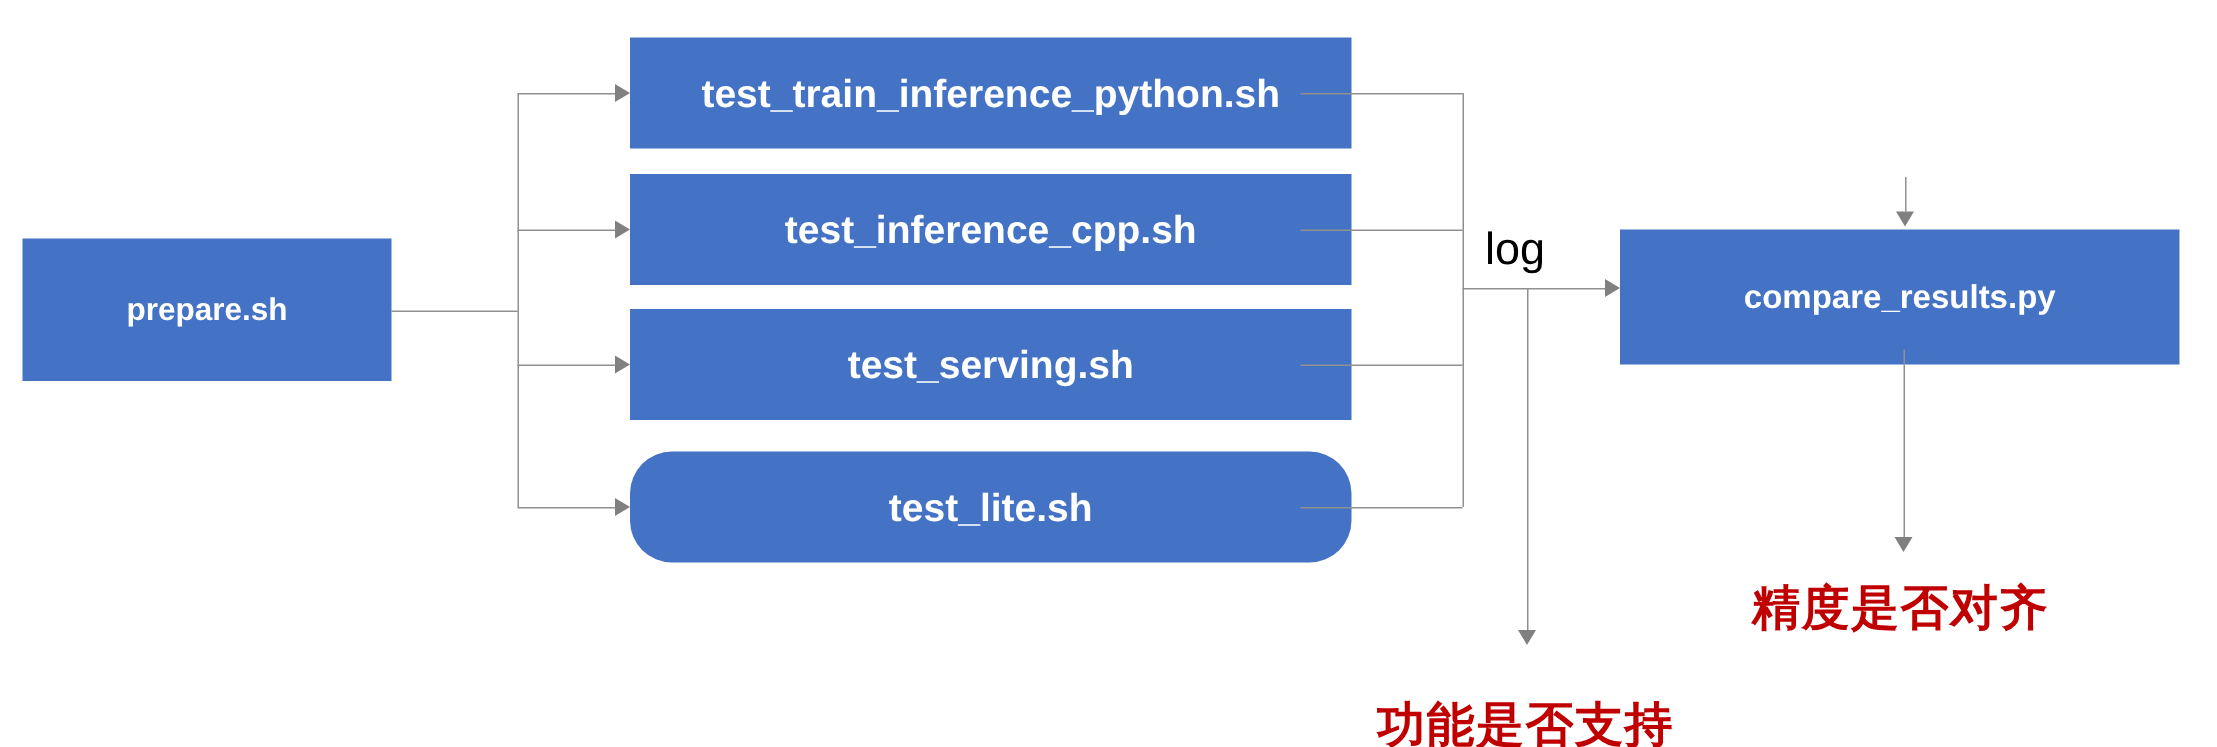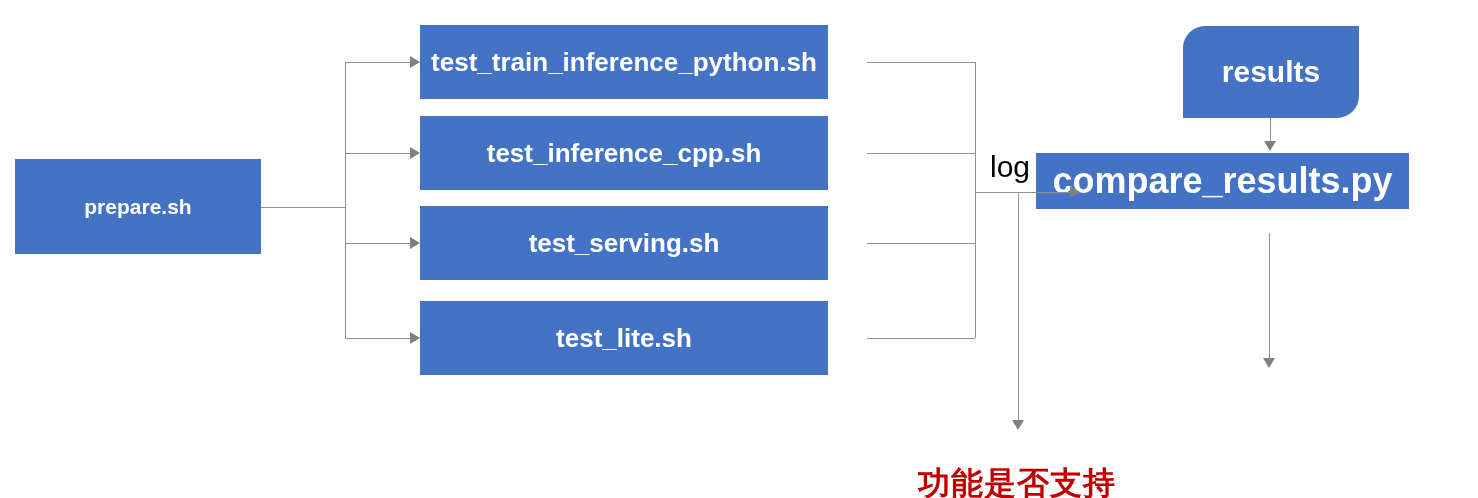--- a/index.html
+++ b/index.html
@@ -16,28 +16,28 @@
     background: #4472C4;
     color: #ffffff;
     display: flex;
     align-items: center;
     justify-content: center;
     font-weight: bold;
     text-align: center;
     box-sizing: border-box;
   }
   .node-prepare   { left: 15px;   top: 159px; width: 246px; height: 95px; font-size: 21px; }
-  .node-test      { left: 420px;  width: 408px; height: 74px; font-size: 26px; }
+  .node-test      { left: 420px;  width: 481px; height: 74px; font-size: 26px; }
   .node-test-1    { top: 25px;  }
   .node-test-2    { top: 116px; }
   .node-test-3    { top: 206px; }
-  .node-test-4    { top: 301px; }
+  .node-test-4    { top: 301px; border-radius: 28px; }
   .node-results   { left: 1183px; top: 26px;  width: 176px; height: 92px; font-size: 30px;
                     border-radius: 22px 0 22px 0; }
-  .node-compare   { left: 1036px; top: 153px; width: 373px; height: 56px; font-size: 36px; }
+  .node-compare   { left: 1080px; top: 153px; width: 373px; height: 90px; font-size: 22px; }
 
   
   .lnh { position: absolute; height: 1px; background: #909090; }
   .lnv { position: absolute; width: 1px;  background: #909090; }
 
   
   .ah-r { position: absolute; width: 0; height: 0;
           border-top: 6px solid transparent; border-bottom: 6px solid transparent;
           border-left: 10px solid #808080; }
   .ah-d { position: absolute; width: 0; height: 0;
@@ -61,21 +61,20 @@
 
 <div class="canvas">
 
   <div class="node node-prepare">prepare.sh</div>
 
   <div class="node node-test node-test-1">test_train_inference_python.sh</div>
   <div class="node node-test node-test-3">test_serving.sh</div>
   <div class="node node-test node-test-2">test_inference_cpp.sh</div>
   <div class="node node-test node-test-4">test_lite.sh</div>
 
-  <div class="node node-results">results</div>
   <div class="node node-compare">compare_results.py</div>
 
   <div class="lnh" style="left:261px; top:207px; width:84px;"></div>
   <div class="lnv" style="left:345px; top:62px; height:276px;"></div>
 
   <div class="lnh" style="left:345px; top:62px;  width:65px;"></div>
   <div class="lnh" style="left:345px; top:153px; width:65px;"></div>
   <div class="lnh" style="left:345px; top:243px; width:65px;"></div>
   <div class="lnh" style="left:345px; top:338px; width:65px;"></div>
 
@@ -97,14 +96,15 @@
   <div class="ah-d" style="left:1012px; top:420px;"></div>
 
   <div class="lnv" style="left:1270px; top:118px; height:23px;"></div>
   <div class="ah-d" style="left:1264px; top:141px;"></div>
 
   <div class="lnv" style="left:1269px; top:233px; height:125px;"></div>
   <div class="ah-d" style="left:1263px; top:358px;"></div>
 
   <div class="lbl-log">log</div>
   <div class="lbl-red lbl-feature">功能是否支持</div>
+  <div class="lbl-red lbl-precision">精度是否对齐</div>
 
 </div>
 
 </body></html>

